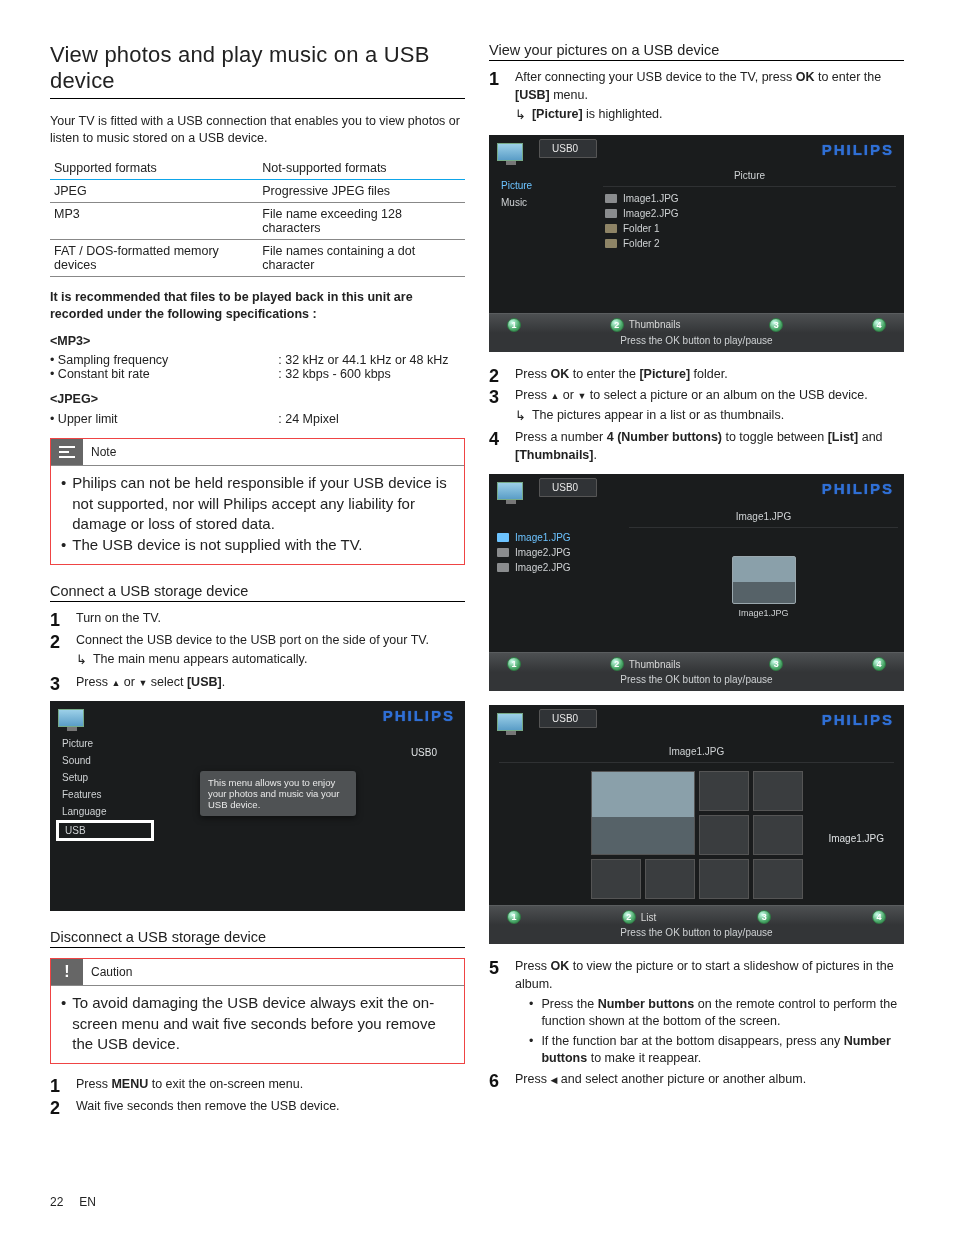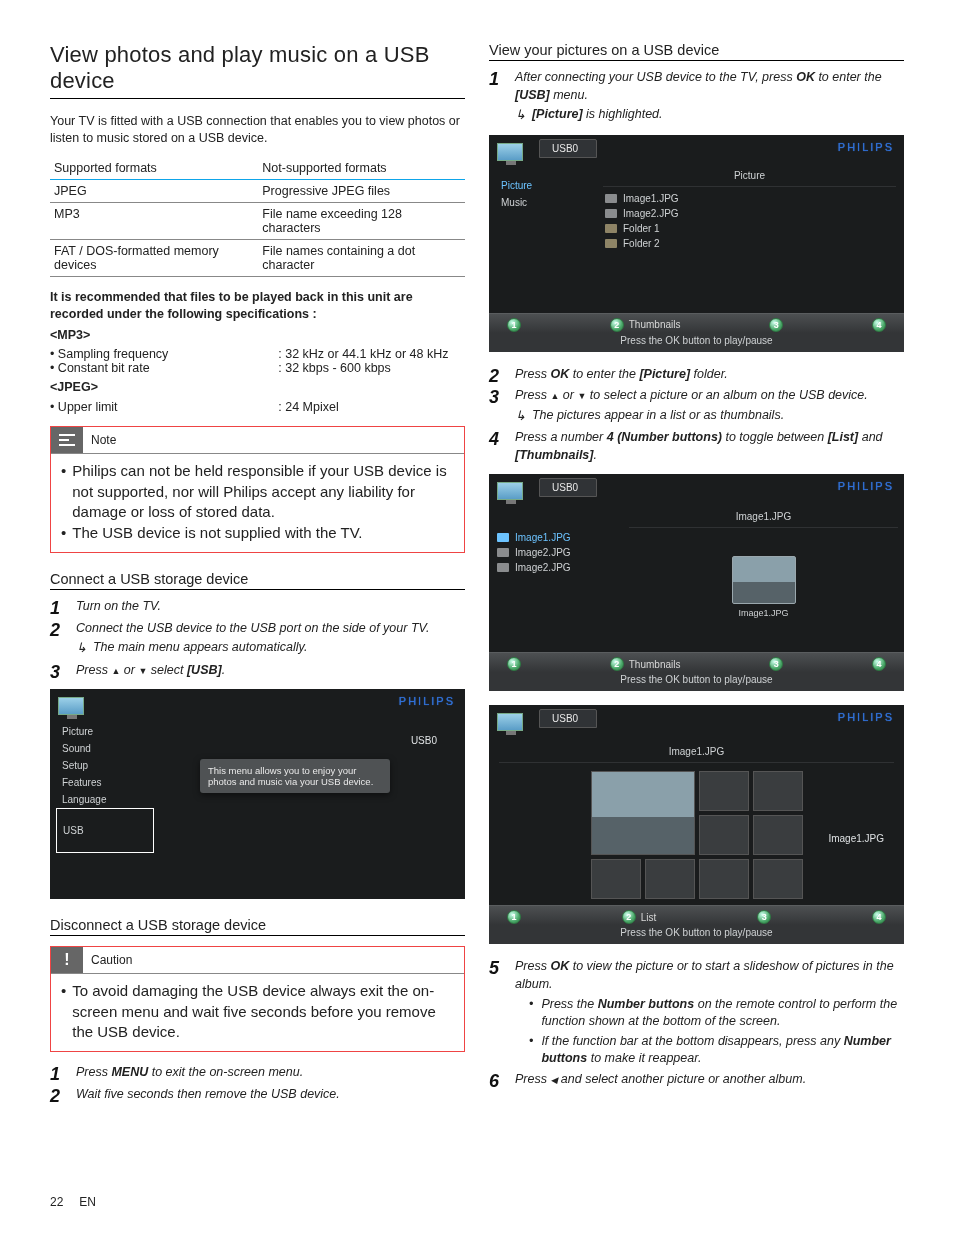--- a/index.html
+++ b/index.html
@@ -42,21 +42,21 @@
   }
   table.fmt th, table.fmt td {
     text-align: left;
     font-weight: 400;
     padding: 4px 4px;
     border-bottom: 1px solid #888;
     vertical-align: top;
   }
   table.fmt th { border-bottom: 1px solid #0ea5e9; }
   .spec-block { margin: 6px 0 12px 0; }
-  .spec-title { font-weight: 700; margin: 4px 0 4px 0; line-height: 1.35; }
+  .spec-title { font-weight: 700; margin: 10px 0 4px 0; line-height: 1.35; }
   .spec-row { display: flex; }
   .spec-row .lbl { width: 55%; }
   .spec-row .val { width: 45%; }
   .bullet::before { content: "• "; }
 
   .callout {
     border: 1px solid #ef4444;
     margin: 10px 0 12px 0;
   }
   .callout-head {
@@ -80,21 +80,20 @@
     font-size: 15px;
     line-height: 1.35;
   }
   .callout-body .bul { display: flex; gap: 6px; margin: 1px 0; }
   .callout-body .bul::before { content: "•"; }
 
   ol.steps {
     list-style: none;
     padding: 0; margin: 6px 0 10px 0;
     counter-reset: step;
-    font-style: italic;
   }
   ol.steps > li {
     counter-increment: step;
     position: relative;
     padding-left: 26px;
     margin: 4px 0;
     line-height: 1.4;
   }
   ol.steps > li::before {
     content: counter(step);
@@ -140,22 +139,22 @@
     background: linear-gradient(#9cd0e8,#5a9dc7);
     position: relative;
     margin-top:2px;
   }
   .tv .monitor::after {
     content:"";
     position:absolute; left:8px; bottom:-5px;
     width:10px; height:4px; background:#777;
   }
   .tv .brand {
-    color:#2f6fd6; font-weight:400; letter-spacing:2px;
-    font-size:11px;
+    color:#2f6fd6; font-weight:700; letter-spacing:2px;
+    font-size:15px;
     text-shadow: 0 0 1px #3a7be0;
     padding-left: 20px;
   }
   .tv .tab {
     position:absolute; top:4px; left:50px;
     background:#303336; border:1px solid #555;
     color:#e8e8e8; padding:3px 18px 3px 12px;
     font-size:10px;
     border-radius:2px 2px 0 0;
   }
@@ -165,23 +164,23 @@
     padding: 6px 0;
   }
   .tv .side .item {
     padding: 3px 10px 3px 12px;
     color:#cfd2d4;
   }
   .tv .side .item.sel {
     color:#6cc3ff;
   }
   .tv .side .item.boxed {
-    border:1px solid #ffffff;
+    border:3px solid #ffffff;
     margin: 0 6px;
-    padding: 16px 6px;
+    padding: 2px 6px;
   }
   .tv .main {
     flex:1;
     padding: 4px 8px 8px 4px;
   }
   .tv .hdr {
     text-align:center; color:#cfd2d4;
     padding: 3px 0 5px 0;
     border-bottom: 1px solid #2f3133;
     margin-bottom: 4px;
@@ -216,21 +215,21 @@
   .tv .hint {
     text-align:center; color:#cfd2d4;
     font-size:10px;
     padding: 2px 0 6px 0;
     background: #333537;
   }
 
   .tv .tooltip {
     position:absolute;
     left: 150px; top: 70px;
-    width: 190px;
+    width: 156px;
     background:#4f5254;
     color:#e9e9e9;
     padding:6px 8px;
     font-size:9.5px;
     border-radius:3px;
     box-shadow: 0 2px 6px rgba(0,0,0,.5);
   }
   .tv .right-label {
     position:absolute;
     right: 28px; top: 46px;

